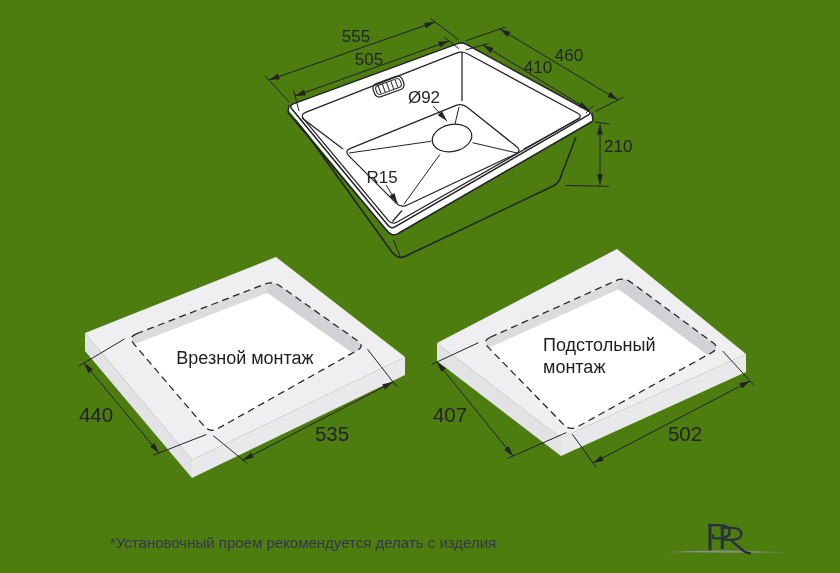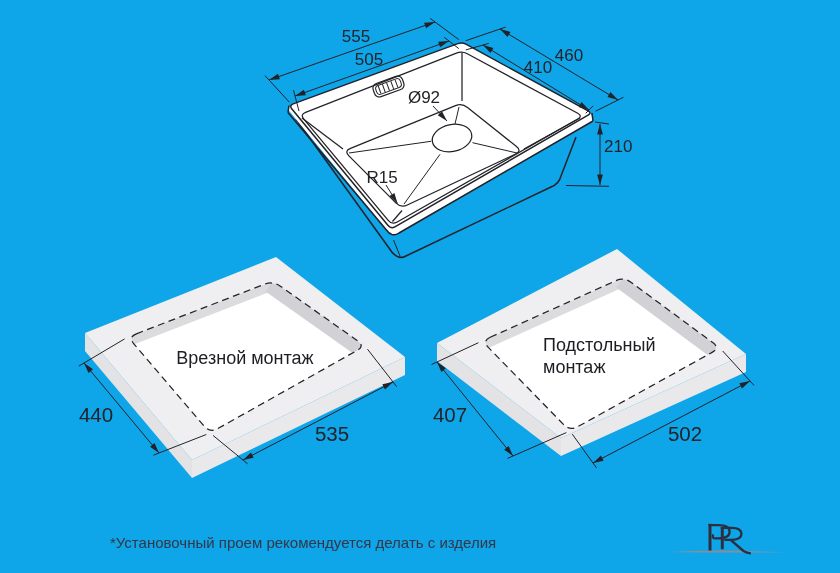--- a/index.html
+++ b/index.html
@@ -1,16 +1,16 @@
 <!DOCTYPE html>
 <html><head>
 <meta charset="utf-8">
 <style>
   html,body{margin:0;padding:0;background:#ffffff;}
-  .page{position:relative;width:840px;height:573px;background:#0ea5e9;overflow:hidden;
+  .page{position:relative;width:840px;height:573px;background:#4d7c0f;overflow:hidden;
         font-family:"Liberation Sans", sans-serif;}
   svg{display:block;}
   text{font-family:"Liberation Sans", sans-serif;}
   .dim-label{font-size:17px;fill:#232329;}
   .dim-label-lg{font-size:20.5px;fill:#232329;}
   .ru-label{font-size:18px;fill:#1d1d23;}
   .footnote{font-size:15px;fill:#333748;}
   .ln{stroke:#222228;fill:none;}
   .thin{stroke-width:1;}
   .mid{stroke-width:1.25;}

